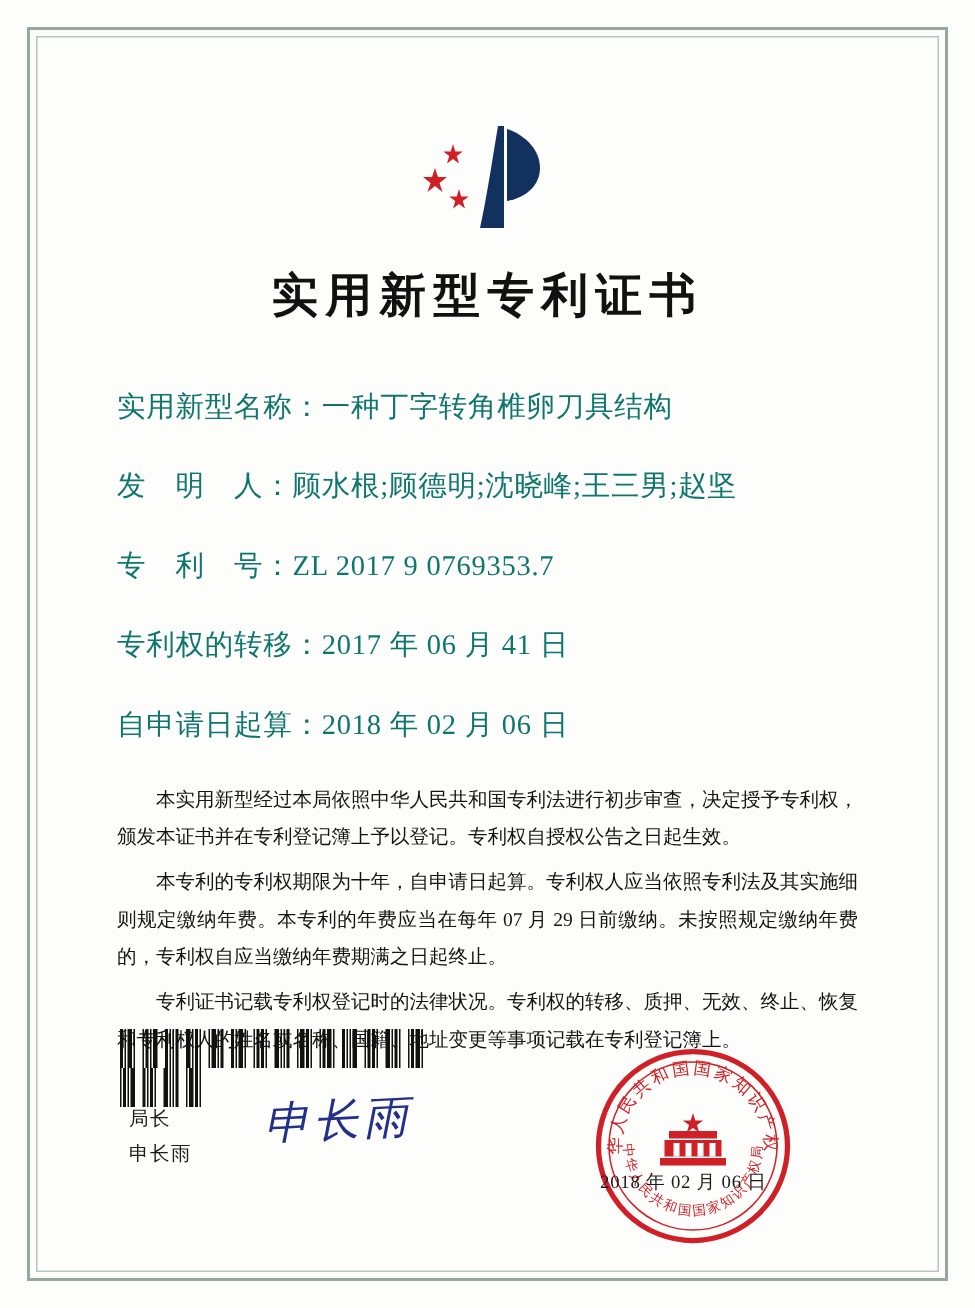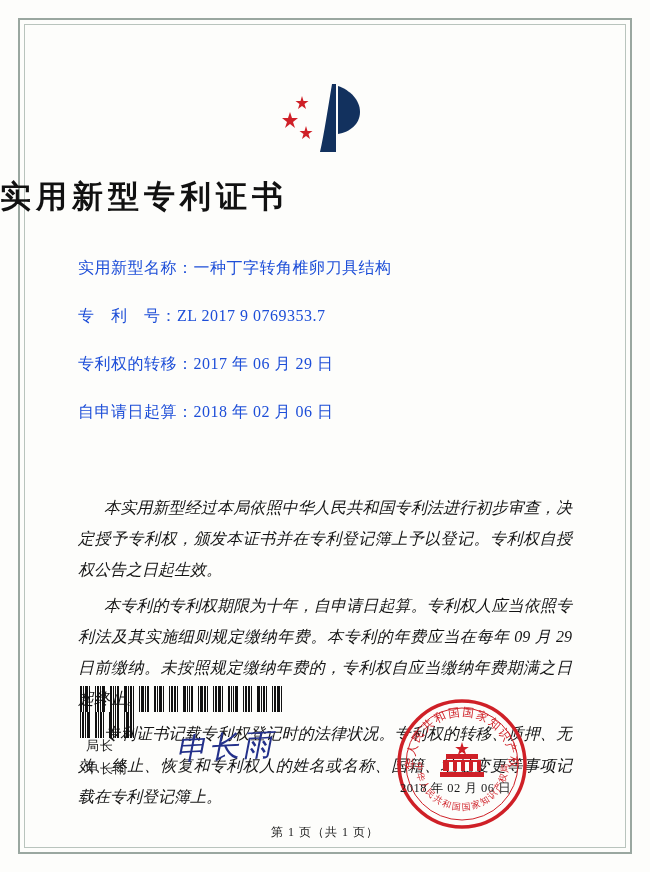--- a/index.html
+++ b/index.html
@@ -68,57 +68,56 @@
     top: 52px;
     width: 92px;
     height: 74px;
   }
 
   .title {
     position: absolute;
     left: 0;
     top: 176px;
     width: 650px;
-    text-align: left;
+    text-align: center;
     font-size: 31px;
     font-weight: bold;
     letter-spacing: 5px;
     color: #111;
     font-family: "Liberation Serif", "DejaVu Serif", serif;
   }
 
   .fields {
     position: absolute;
     left: 78px;
     top: 258px;
     width: 500px;
   }
   .field-row {
-    font-size: 16px;
+    font-size: 19px;
     margin-bottom: 27px;
-    color: #1d4ed8;
+    color: #0f766e;
     white-space: nowrap;
   }
   .field-label {
     letter-spacing: 0.5px;
   }
   .field-value {
     letter-spacing: 0.5px;
   }
 
   .body-text {
     position: absolute;
     left: 78px;
-    top: 492px;
+    top: 520px;
     width: 494px;
-    font-size: 16px;
+    font-size: 13px;
     line-height: 1.95;
     color: #141414;
     text-align: justify;
-    font-style: italic;
   }
   .body-text p {
     margin: 0 0 4px 0;
     text-indent: 26px;
   }
 
   
   .barcode {
     position: absolute;
     left: 80px;
@@ -204,33 +203,36 @@
   </div>
 
 
   <div class="title">实用新型专利证书</div>
 
   <div class="fields">
     <div class="field-row">
       <span class="field-label">实用新型名称：</span><span class="field-value">一种丁字转角椎卵刀具结构</span>
     </div>
     <div class="field-row">
+      <span class="field-label">发　明　人：</span><span class="field-value">顾水根;顾德明;沈晓峰;王三男;赵坚</span>
+    </div>
+    <div class="field-row">
       <span class="field-label">专　利　号：</span><span class="field-value">ZL 2017 9 0769353.7</span>
     </div>
     <div class="field-row">
-      <span class="field-label">专利权的转移：</span><span class="field-value">2017 年 06 月 29 日</span>
+      <span class="field-label">专利权的转移：</span><span class="field-value">2017 年 06 月 41 日</span>
     </div>
     <div class="field-row">
       <span class="field-label">自申请日起算：</span><span class="field-value">2018 年 02 月 06 日</span>
     </div>
   </div>
 
   <div class="body-text">
     <p>本实用新型经过本局依照中华人民共和国专利法进行初步审查，决定授予专利权，颁发本证书并在专利登记簿上予以登记。专利权自授权公告之日起生效。</p>
-    <p>本专利的专利权期限为十年，自申请日起算。专利权人应当依照专利法及其实施细则规定缴纳年费。本专利的年费应当在每年 09 月 29 日前缴纳。未按照规定缴纳年费的，专利权自应当缴纳年费期满之日起终止。</p>
+    <p>本专利的专利权期限为十年，自申请日起算。专利权人应当依照专利法及其实施细则规定缴纳年费。本专利的年费应当在每年 07 月 29 日前缴纳。未按照规定缴纳年费的，专利权自应当缴纳年费期满之日起终止。</p>
     <p>专利证书记载专利权登记时的法律状况。专利权的转移、质押、无效、终止、恢复和专利权人的姓名或名称、国籍、地址变更等事项记载在专利登记簿上。</p>
   </div>
 
   <div class="barcode">
     <span style="width:2px"></span><span style="width:1px"></span><span style="width:3px"></span><span style="width:1px"></span>
     <span style="width:1px"></span><span style="width:2px"></span><span style="width:1px"></span><span style="width:3px"></span>
     <span style="width:2px"></span><span style="width:1px"></span><span style="width:1px"></span><span style="width:2px"></span>
     <span style="width:3px"></span><span style="width:1px"></span><span style="width:2px"></span><span style="width:1px"></span>
     <span style="width:1px"></span><span style="width:3px"></span><span style="width:1px"></span><span style="width:2px"></span>
     <span style="width:2px"></span><span style="width:1px"></span><span style="width:3px"></span><span style="width:1px"></span>
@@ -275,14 +277,13 @@
         <rect x="61" y="64" width="4" height="9" fill="#fdfdfb"></rect>
         <rect x="69" y="64" width="4" height="9" fill="#fdfdfb"></rect>
         <rect x="77" y="64" width="4" height="9" fill="#fdfdfb"></rect>
         <polygon points="66,44 67.6,49 72.8,49 68.6,52 70.2,57 66,54 61.8,57 63.4,52 59.2,49 64.4,49"></polygon>
       </g>
     </svg>
   </div>
 
   <div class="seal-date">2018 年 02 月 06 日</div>
 
-  <div class="footer">第 1 页（共 1 页）</div>
 </div>
 
 </body></html>

